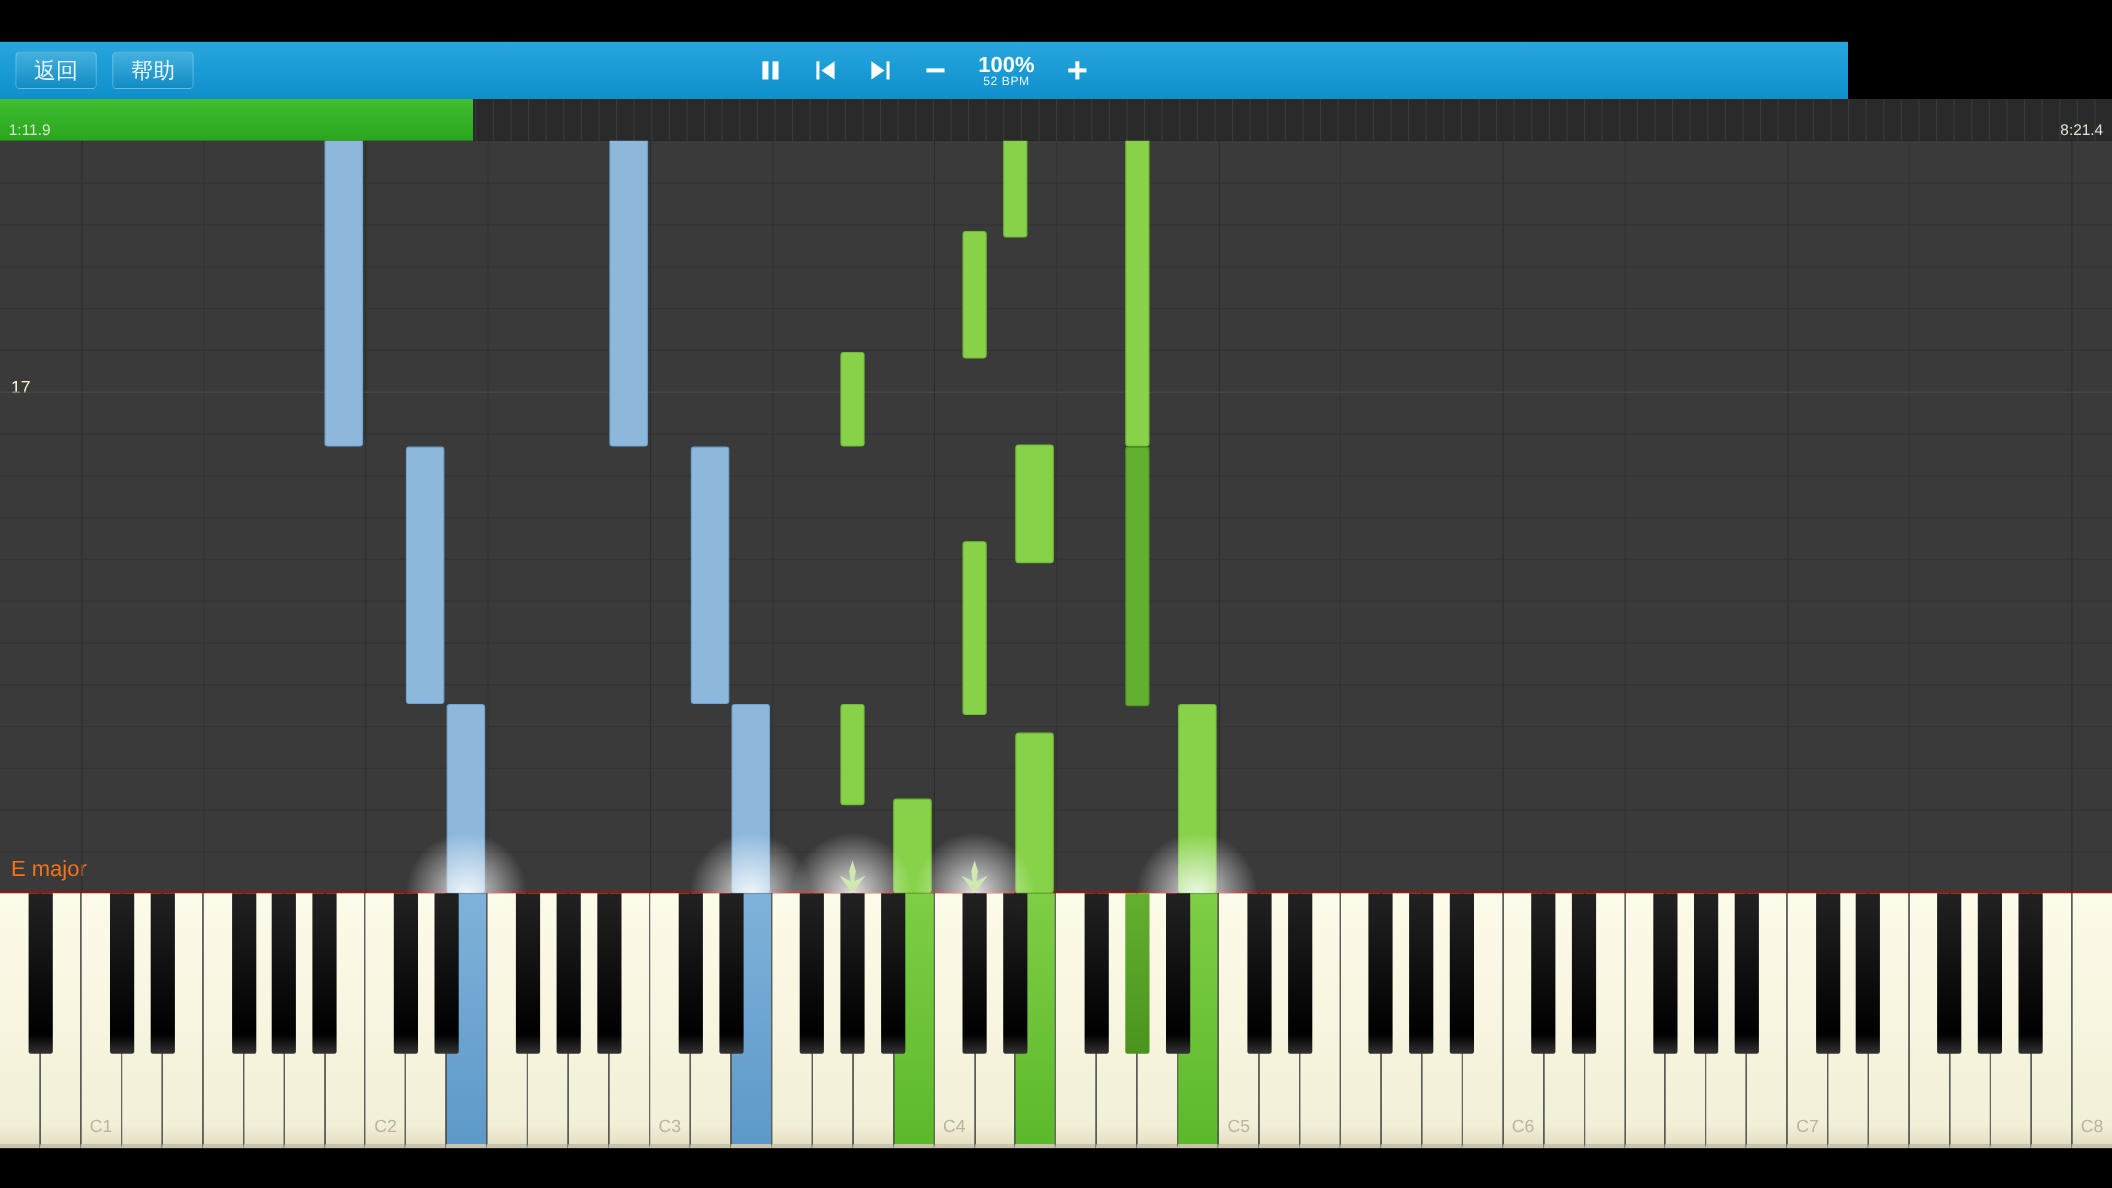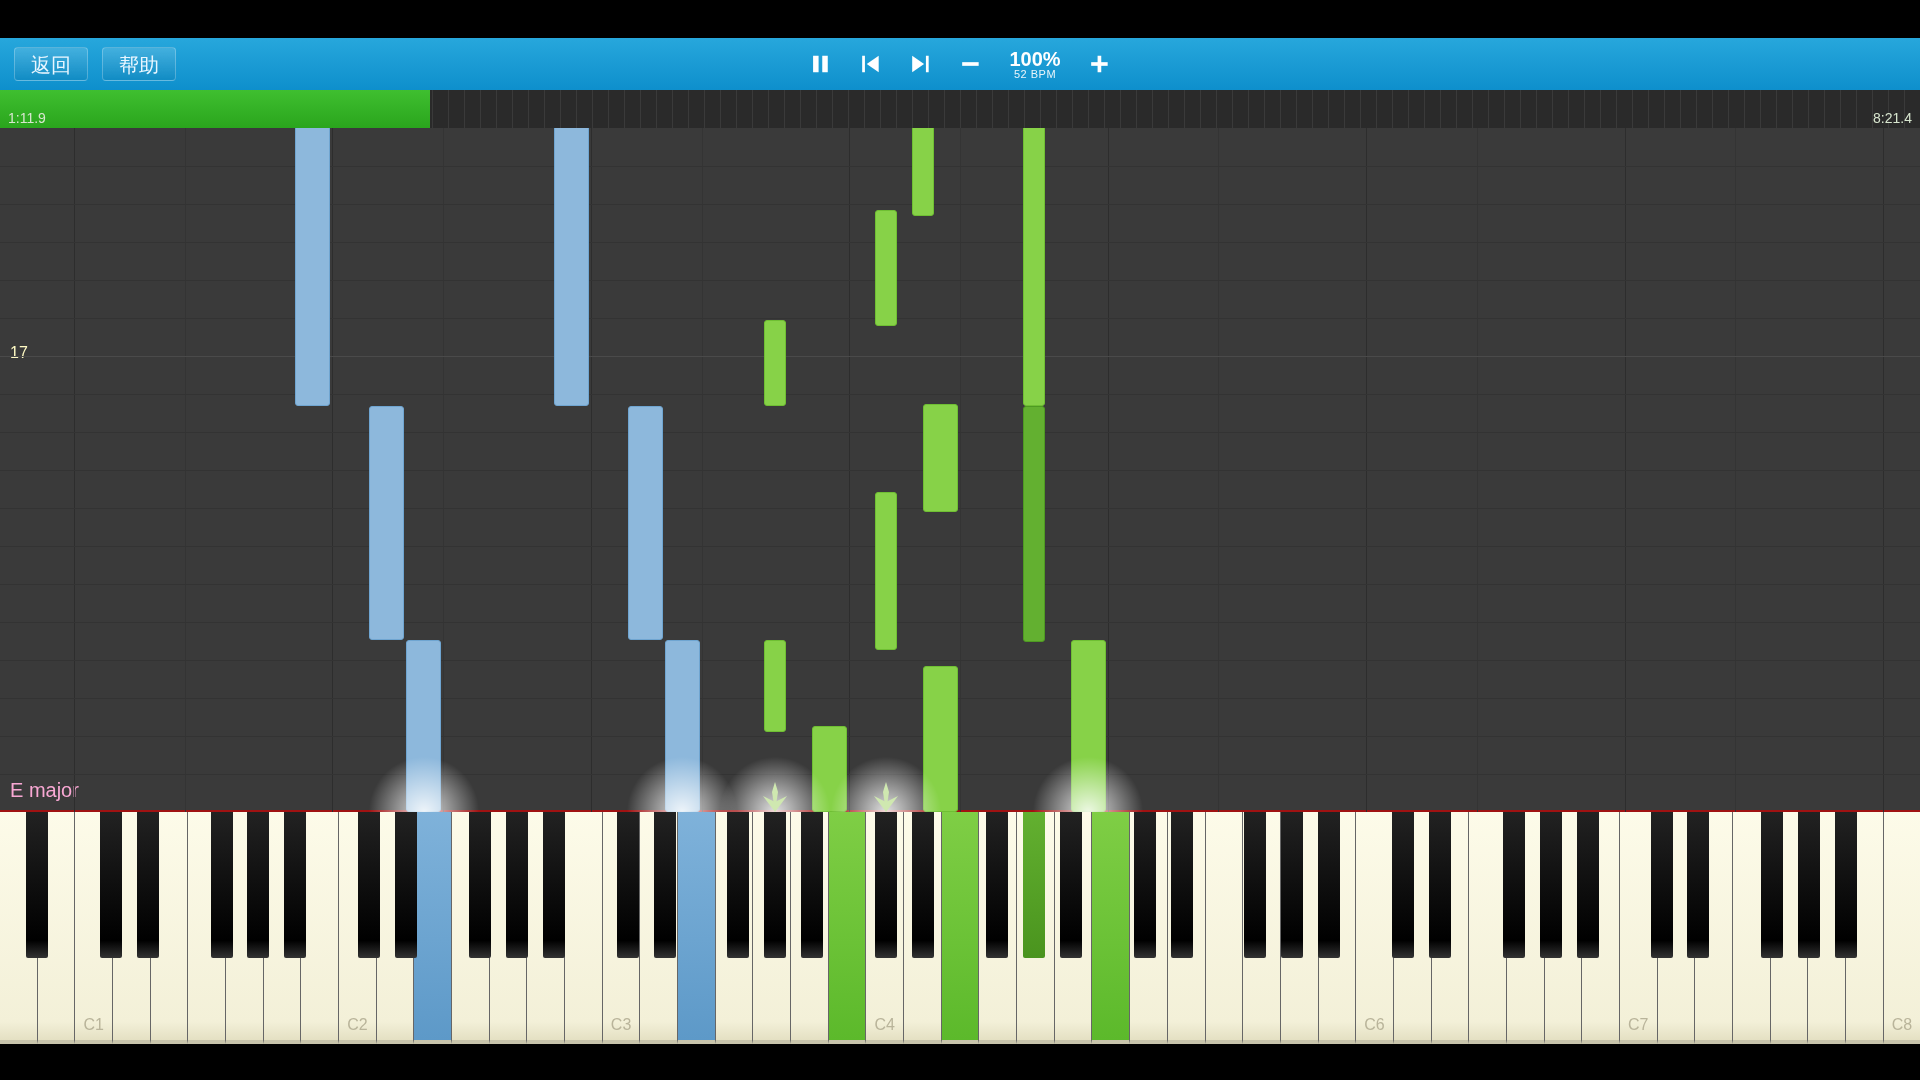--- a/index.html
+++ b/index.html
@@ -1,18 +1,18 @@
 <!DOCTYPE html>
 <html><head>
 <meta charset="utf-8">
 <style>
 html,body{margin:0;padding:0;width:1920px;height:1080px;background:#000;font-family:Arial,Helvetica,sans-serif;overflow:hidden;-webkit-font-smoothing:antialiased}
 *{box-sizing:border-box}
 
-.toolbar{position:absolute;left:0;top:38px;width:1920px;height:52px;background:linear-gradient(#27a7dc,#0e8fcc);display:flex;align-items:center;color:#fff;font-size:18px}
+.toolbar{position:absolute;left:0;top:38px;width:1680px;height:52px;background:linear-gradient(#27a7dc,#0e8fcc);display:flex;align-items:center;color:#fff;font-size:18px}
 .tbtn{height:34px;line-height:34px;padding:0 16px;border-radius:4px;border:1px solid rgba(255,255,255,.25);background:linear-gradient(rgba(255,255,255,.15),rgba(0,0,0,.05));margin-left:14px;cursor:pointer;font-size:20px;color:#e8f6ff}
 .tbtn:first-child{margin-left:14px}
 .tb-center{position:absolute;left:50%;top:0;transform:translateX(-50%);height:52px;display:flex;align-items:center;gap:28px}
 .tb-icon{width:22px;height:22px;display:block;color:#fff;cursor:pointer;fill:currentColor}
 .tempo{display:flex;flex-direction:column;align-items:center;line-height:1;color:#fff;cursor:pointer}
 .tempo .big{font-size:20px;font-weight:600}
 .tempo .small{font-size:11px;opacity:.9;letter-spacing:.5px}
 .tb-right{position:absolute;right:14px;top:0;height:52px;display:flex;align-items:center;gap:26px}
 .iconbox{width:34px;height:34px;border-radius:4px;border:1px solid rgba(255,255,255,.55);display:flex;align-items:center;justify-content:center;font-size:15px;font-weight:700;color:#fff}
 
@@ -20,21 +20,21 @@
 .progress .ticks{position:absolute;inset:0;display:flex}
 .progress .ticks span{flex:1;border-left:1px solid #3a3a3a}
 .progress .fill{position:absolute;left:0;top:0;height:100%;background:linear-gradient(#3fbf30,#2aa51d)}
 .ptime{position:absolute;top:20px;font-size:14px;color:#d8e6cf;font-weight:500}
 
 .fall{position:absolute;left:0;top:128px;width:1920px;height:684px;background:#3a3a3a;overflow:hidden}
 .fall .oct{position:absolute;top:0;bottom:0;width:1px;background:#2d2d2d}
 .fall .beat{position:absolute;left:0;width:100%;height:1px;background:#333}
 .fall .measure{position:absolute;left:0;width:100%;border-top:1px solid #4a4a4a}
 .fall .mlabel{position:absolute;left:10px;color:#fef9c3;font-size:16px}
-.fall .key{position:absolute;left:10px;bottom:10px;color:#f9a8d4;font-size:20px}
+.fall .key{position:absolute;left:10px;bottom:10px;color:#f97316;font-size:20px}
 .note{position:absolute;border-radius:3px}
 .note.h1{background:#8db8dc;border:1px solid #6fa5d1}
 .note.h2{background:#87d248;border:1px solid #6fbf33}
 .note.h2d{background:#63b030;border:1px solid #4e9a22}
 .glow{position:absolute;bottom:0;width:120px;height:120px;border-radius:50%;background:radial-gradient(circle,rgba(255,255,255,.85)0%,rgba(255,255,255,0)65%);pointer-events:none;transform:translate(-50%,50%)}
 .spark{position:absolute;bottom:0;width:40px;height:30px;transform:translate(-50%,0);pointer-events:none}
 .redline{position:absolute;left:0;width:100%;height:2px;background:#a01212;bottom:0}
 
 .kbd{position:absolute;left:0;top:812px;width:1920px;height:232px;background:#000}
 .white-row{position:absolute;inset:0;display:flex}
@@ -322,20 +322,23 @@
       <div class="wkey p-green"></div>
       <div class="wkey">
         <span class="lab">C4</span>
       </div>
       <div class="wkey"></div>
       <div class="wkey p-green"></div>
       <div class="wkey"></div>
       <div class="wkey"></div>
       <div class="wkey"></div>
       <div class="wkey p-green"></div>
+      <div class="wkey">
+        <span class="lab">C5</span>
+      </div>
       <div class="wkey"></div>
       <div class="wkey"></div>
       <div class="wkey"></div>
       <div class="wkey"></div>
       <div class="wkey"></div>
       <div class="wkey"></div>
       <div class="wkey">
         <span class="lab">C6</span>
       </div>
       <div class="wkey"></div>

